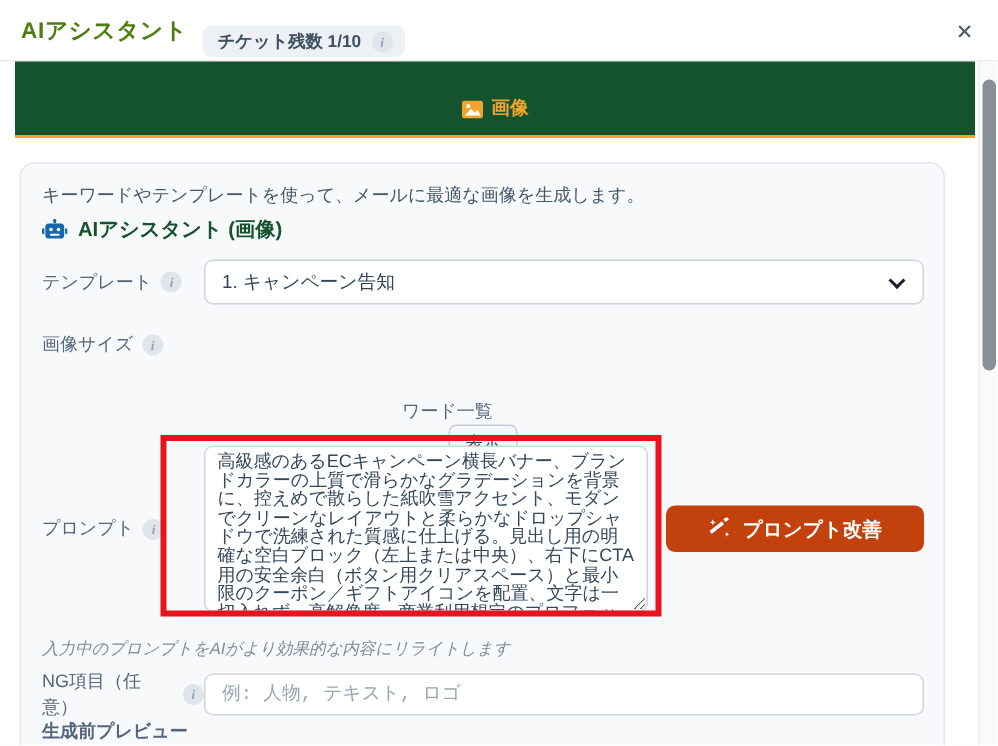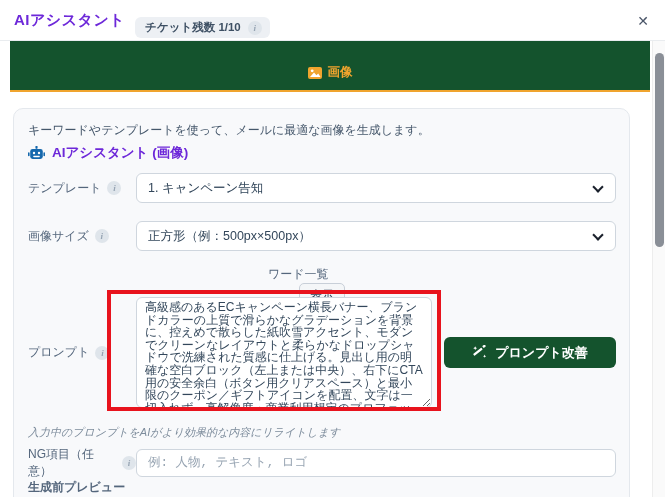--- a/index.html
+++ b/index.html
@@ -9,21 +9,21 @@
     position: relative; width: 665px; height: 497px;
     background: #fff; overflow: hidden; color: #33475b;
   }
 
   
   .header {
     position: absolute; left: 0; top: 0; width: 665px; height: 41px;
     background: #fff; border-bottom: 1px solid #e9ecef;
     display: flex; align-items: center; padding: 0 14px;
   }
-  .header-title { font-size: 15px; font-weight: bold; color: #6d28d9; letter-spacing: .5px; }
+  .header-title { font-size: 15px; font-weight: bold; color: #4d7c0f; letter-spacing: .5px; }
   .ticket-badge {
     margin-left: 10px; background: #edf0f4; border-radius: 6px;
     padding: 3px 8px 3px 10px; font-size: 11.5px; font-weight: bold; color: #3d4f63;
     display: inline-flex; align-items: center; gap: 7px; margin-top: 15px;
   }
   .info-icon {
     display: inline-flex; align-items: center; justify-content: center;
     width: 14px; height: 14px; border-radius: 50%;
     background: #dfe5eb; color: #96a4b3; font-size: 9px; font-weight: bold;
     font-family: "Liberation Serif", serif; font-style: italic; cursor: pointer;
@@ -49,21 +49,21 @@
 
   
   .panel {
     position: absolute; left: 13px; top: 108px; width: 617px; height: 500px;
     background: #f8f9fb; border: 1px solid #e4e8ed; border-radius: 10px;
   }
   .panel-desc { position: absolute; left: 14px; top: 13px; font-size: 12px; color: #45576b; }
   .panel-heading {
     position: absolute; left: 14px; top: 35px;
     display: flex; align-items: center; gap: 7px;
-    color: #6d28d9; font-size: 13.5px; font-weight: bold;
+    color: #14532d; font-size: 13.5px; font-weight: bold;
   }
   .robot-icon { width: 17px; height: 15px; display: inline-block; }
 
   .form-row { position: absolute; left: 14px; width: 588px; display: flex; align-items: center; }
   .form-label {
     width: 108px; flex: none; font-size: 12px; color: #54667c;
     display: flex; align-items: center; gap: 6px;
   }
   .field { flex: 1; position: relative; }
 
@@ -88,21 +88,21 @@
   .prompt-textarea {
     width: 296px; height: 111px; flex: none;
     border: 1px solid #cfd6de; border-radius: 6px; background: #fff;
     font-size: 12px; line-height: 1.05; color: #33475b;
     padding: 3px 8px; resize: both; overflow: hidden;
     word-break: break-all;
     font-family: "Liberation Sans", "DejaVu Sans", sans-serif;
   }
   .improve-btn {
     margin-left: 12px; flex: 1; height: 31px;
-    background: #14532d; border: none; border-radius: 6px;
+    background: #c2410c; border: none; border-radius: 6px;
     color: #fff; font-size: 13px; font-weight: bold; cursor: pointer;
     display: flex; align-items: center; justify-content: center; gap: 8px;
     font-family: "Liberation Sans", "DejaVu Sans", sans-serif;
   }
   .wand-icon { width: 15px; height: 15px; display: inline-block; }
   .helper-text { position: absolute; left: 14px; top: 316px; font-size: 11px; font-style: italic; color: #7d8c9c; text-align: right; }
   .ng-input {
     width: 100%; height: 28px; background: #fff;
     border: 1px solid #cfd6de; border-radius: 6px;
     font-size: 12.5px; color: #33475b; padding: 0 11px;
@@ -181,24 +181,20 @@
       <span class="field">
         <span class="select-box">1. キャンペーン告知</span>
         <span class="chevron"></span>
       </span>
     </div>
 
     <div class="form-row" style="top: 112px;">
       <span class="form-label">
         <span>画像サイズ</span>
         <span class="info-icon">i</span>
-      </span>
-      <span class="field">
-        <span class="select-box">正方形（例：500px×500px）</span>
-        <span class="chevron"></span>
       </span>
     </div>
 
     <div class="form-row" style="top: 157px; flex-direction: column;">
       <span class="form-label">
         <span>ワード一覧</span>
       </span>
       <span class="field">
         <button class="show-btn">表示</button>
       </span>

